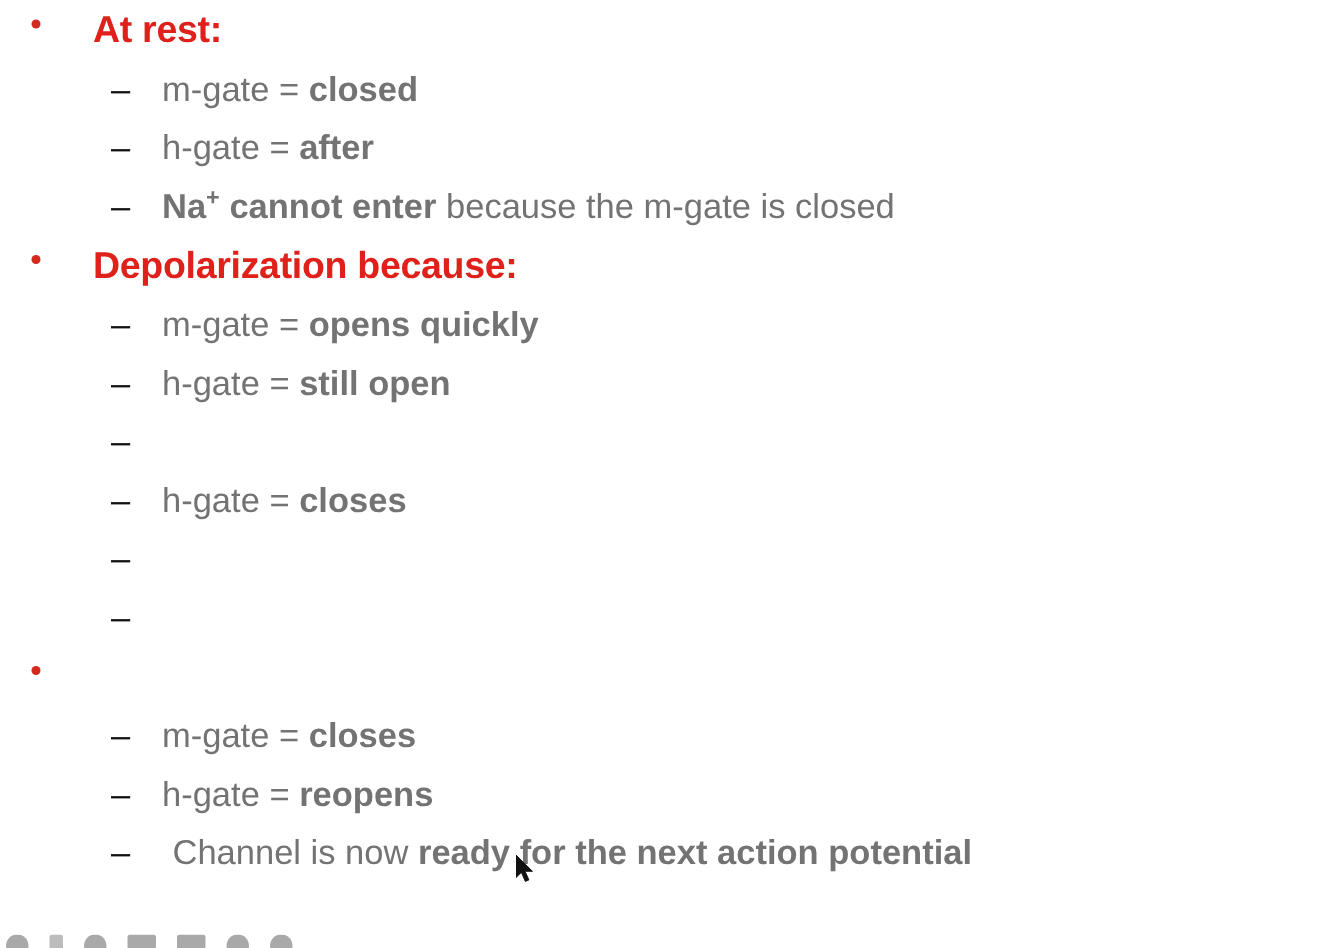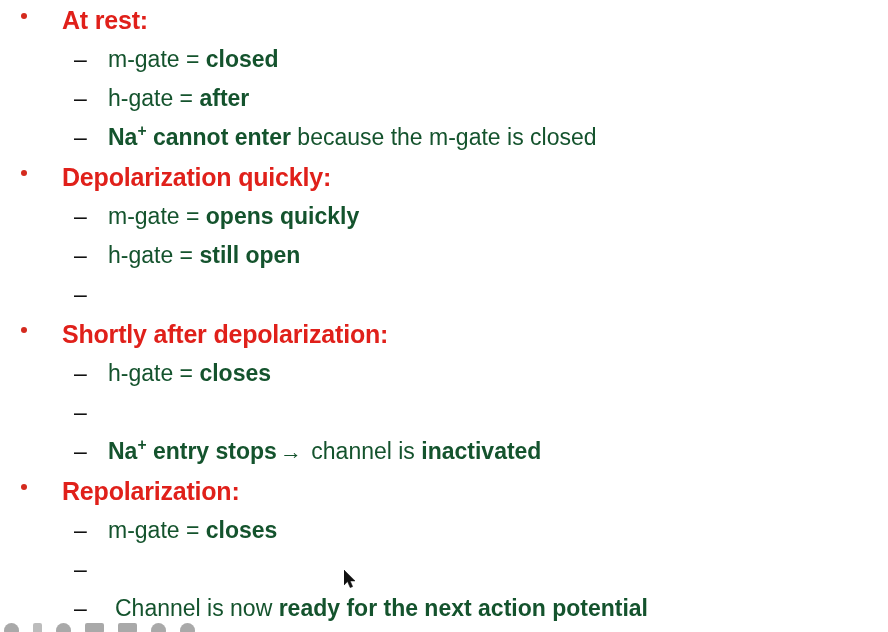--- a/index.html
+++ b/index.html
@@ -63,21 +63,21 @@
     position: absolute;
     left: 74px;
     top: 0;
     font-size: 23px;
     color: #111111;
     line-height: 39px;
   }
   .sub-text {
     margin-left: 108px;
     font-size: 23px;
-    color: #14532d;
+    color: #737373;
     line-height: 39px;
     white-space: nowrap;
     display: block;
   }
   .sub-text.extra-indent {
     margin-left: 115px;
   }
   .sub-text b {
     font-weight: bold;
   }
@@ -159,62 +159,57 @@
           <span class="sub-text">h-gate = <b>after</b></span>
         </div>
         <div class="sub-row">
           <span class="sub-dash">–</span>
           <span class="sub-text"><b>Na<span class="sup">+</span> cannot enter</b> because the m-gate is closed</span>
         </div>
       </div>
       <div class="section">
         <div class="heading-row">
           <span class="bullet-dot"></span>
-          <span class="heading-text">Depolarization quickly:</span>
+          <span class="heading-text">Depolarization because:</span>
         </div>
         <div class="sub-row">
           <span class="sub-dash">–</span>
           <span class="sub-text">m-gate = <b>opens quickly</b></span>
         </div>
         <div class="sub-row">
           <span class="sub-dash">–</span>
           <span class="sub-text">h-gate = <b>still open</b></span>
+        </div>
+        <div class="sub-row">
+          <span class="sub-dash">–</span>
+        </div>
+      </div>
+      <div class="section">
+        <div class="sub-row">
+          <span class="sub-dash">–</span>
+          <span class="sub-text">h-gate = <b>closes</b></span>
+        </div>
+        <div class="sub-row">
+          <span class="sub-dash">–</span>
         </div>
         <div class="sub-row">
           <span class="sub-dash">–</span>
         </div>
       </div>
       <div class="section">
         <div class="heading-row">
           <span class="bullet-dot"></span>
-          <span class="heading-text">Shortly after depolarization:</span>
-        </div>
-        <div class="sub-row">
-          <span class="sub-dash">–</span>
-          <span class="sub-text">h-gate = <b>closes</b></span>
-        </div>
-        <div class="sub-row">
-          <span class="sub-dash">–</span>
-        </div>
-        <div class="sub-row">
-          <span class="sub-dash">–</span>
-          <span class="sub-text"><b>Na<span class="sup">+</span> entry stops</b><span class="arrow">→</span> channel is <b>inactivated</b></span>
-        </div>
-      </div>
-      <div class="section">
-        <div class="heading-row">
-          <span class="bullet-dot"></span>
-          <span class="heading-text">Repolarization:</span>
         </div>
         <div class="sub-row">
           <span class="sub-dash">–</span>
           <span class="sub-text">m-gate = <b>closes</b></span>
         </div>
         <div class="sub-row">
           <span class="sub-dash">–</span>
+          <span class="sub-text">h-gate = <b>reopens</b></span>
         </div>
         <div class="sub-row">
           <span class="sub-dash">–</span>
           <span class="sub-text extra-indent">Channel is now <b>ready for the next action potential</b></span>
         </div>
       </div>
     </div>
 
   <svg id="cursor" viewBox="0 0 14 20">
     <polygon points="0,0 0,15 3.6,11.6 6.2,17.6 8.6,16.6 6.1,10.9 11,10.9" fill="#111111" stroke="#111111" stroke-width="0.6"></polygon>

